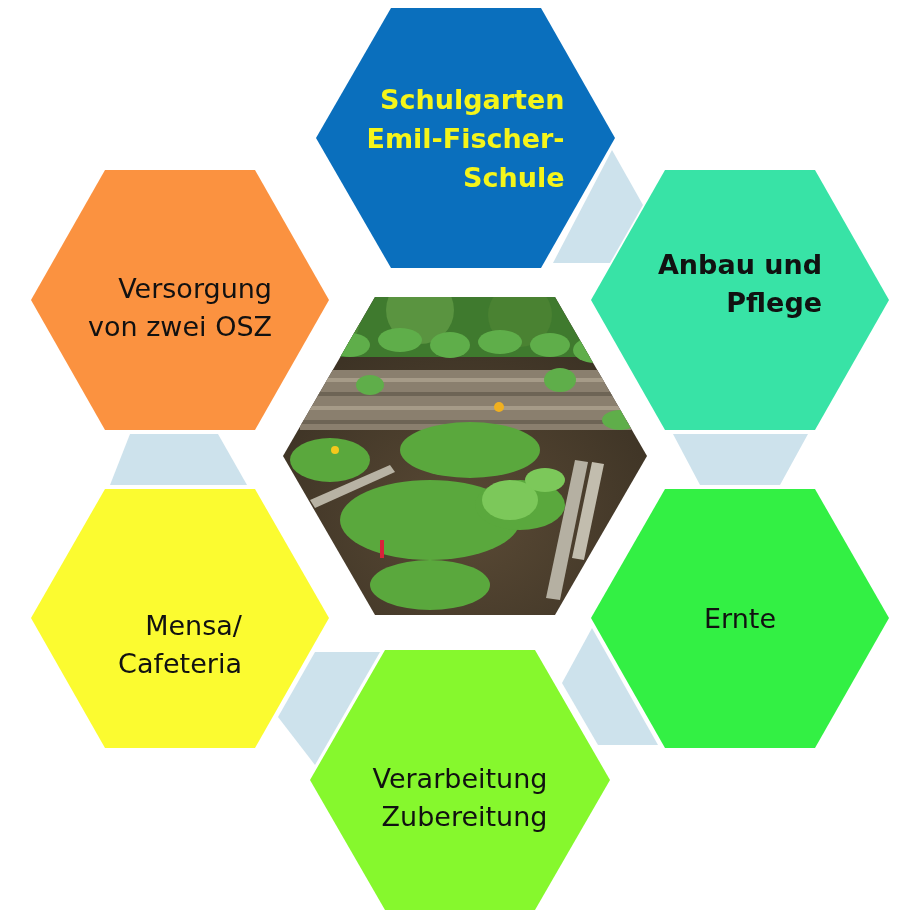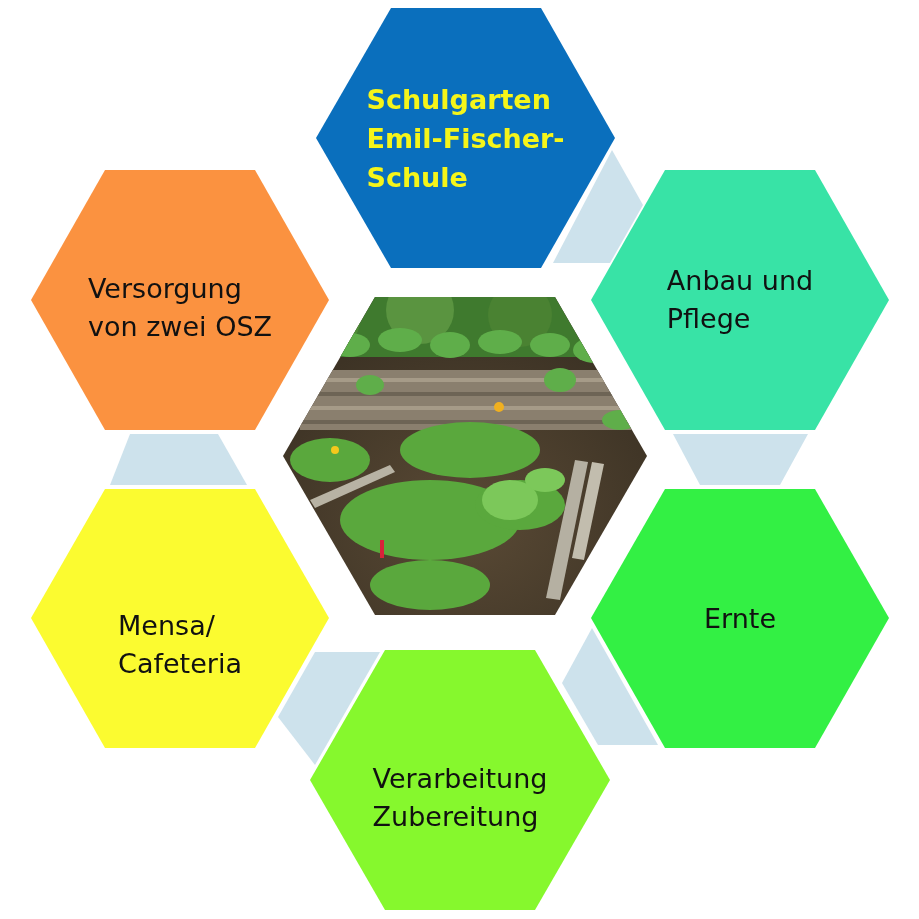--- a/index.html
+++ b/index.html
@@ -1,20 +1,20 @@
 <!DOCTYPE html>
 <html><head>
   <meta charset="utf-8">
   <style>
     html, body { margin: 0; padding: 0; background: #ffffff; }
     body { width: 919px; height: 919px; position: relative; overflow: hidden;
            font-family: "Liberation Sans", "DejaVu Sans", sans-serif; }
     svg.stage { position: absolute; left: 0; top: 0; }
     .hex-label { position: absolute; display: flex; align-items: center; justify-content: center;
-                 text-align: left; font-family: "DejaVu Sans", "Liberation Sans", sans-serif;
+                 text-align: right; font-family: "DejaVu Sans", "Liberation Sans", sans-serif;
                  font-size: 27px; line-height: 38px; color: #111111; white-space: pre-line; }
     .hex-label.title { color: #f5f51a; font-weight: bold; font-size: 27px; line-height: 39px; }
   </style>
 </head>
 <body>
 
 <svg class="stage" width="919" height="919" viewBox="0 0 919 919">
   <defs>
     <clipPath id="photoClip">
       <polygon points="375,297 555,297 647,456 555,615 375,615 283,456"></polygon>
@@ -84,21 +84,21 @@
 
     <polygon points="310,500 390,465 395,472 315,508" fill="#b8b3a4"></polygon>
     <polygon points="575,460 588,462 560,600 546,598" fill="#b5b0a2"></polygon>
     <polygon points="592,462 604,464 584,560 572,558" fill="#c2bdae"></polygon>
   </g>
 </svg>
 
 <div class="hex-label title" style="left:316px; top:8px; width:299px; height:260px;">Schulgarten
 Emil-Fischer-
 Schule</div>
-<div class="hex-label" style="left:591px; top:170px; width:298px; height:260px;">Anbau  und
+<div class="hex-label" style="left:591px; top:154px; width:298px; height:260px;font-weight:bold;">Anbau  und
 Pflege</div>
 <div class="hex-label" style="left:591px; top:489px; width:298px; height:259px;">Ernte</div>
 <div class="hex-label" style="left:310px; top:650px; width:300px; height:296px;">Verarbeitung
 Zubereitung</div>
 <div class="hex-label" style="left:31px; top:489px; width:298px; height:311px;">Mensa/
 Cafeteria</div>
 <div class="hex-label" style="left:31px; top:170px; width:298px; height:276px;">Versorgung
 von zwei OSZ</div>
 
 </body></html>

